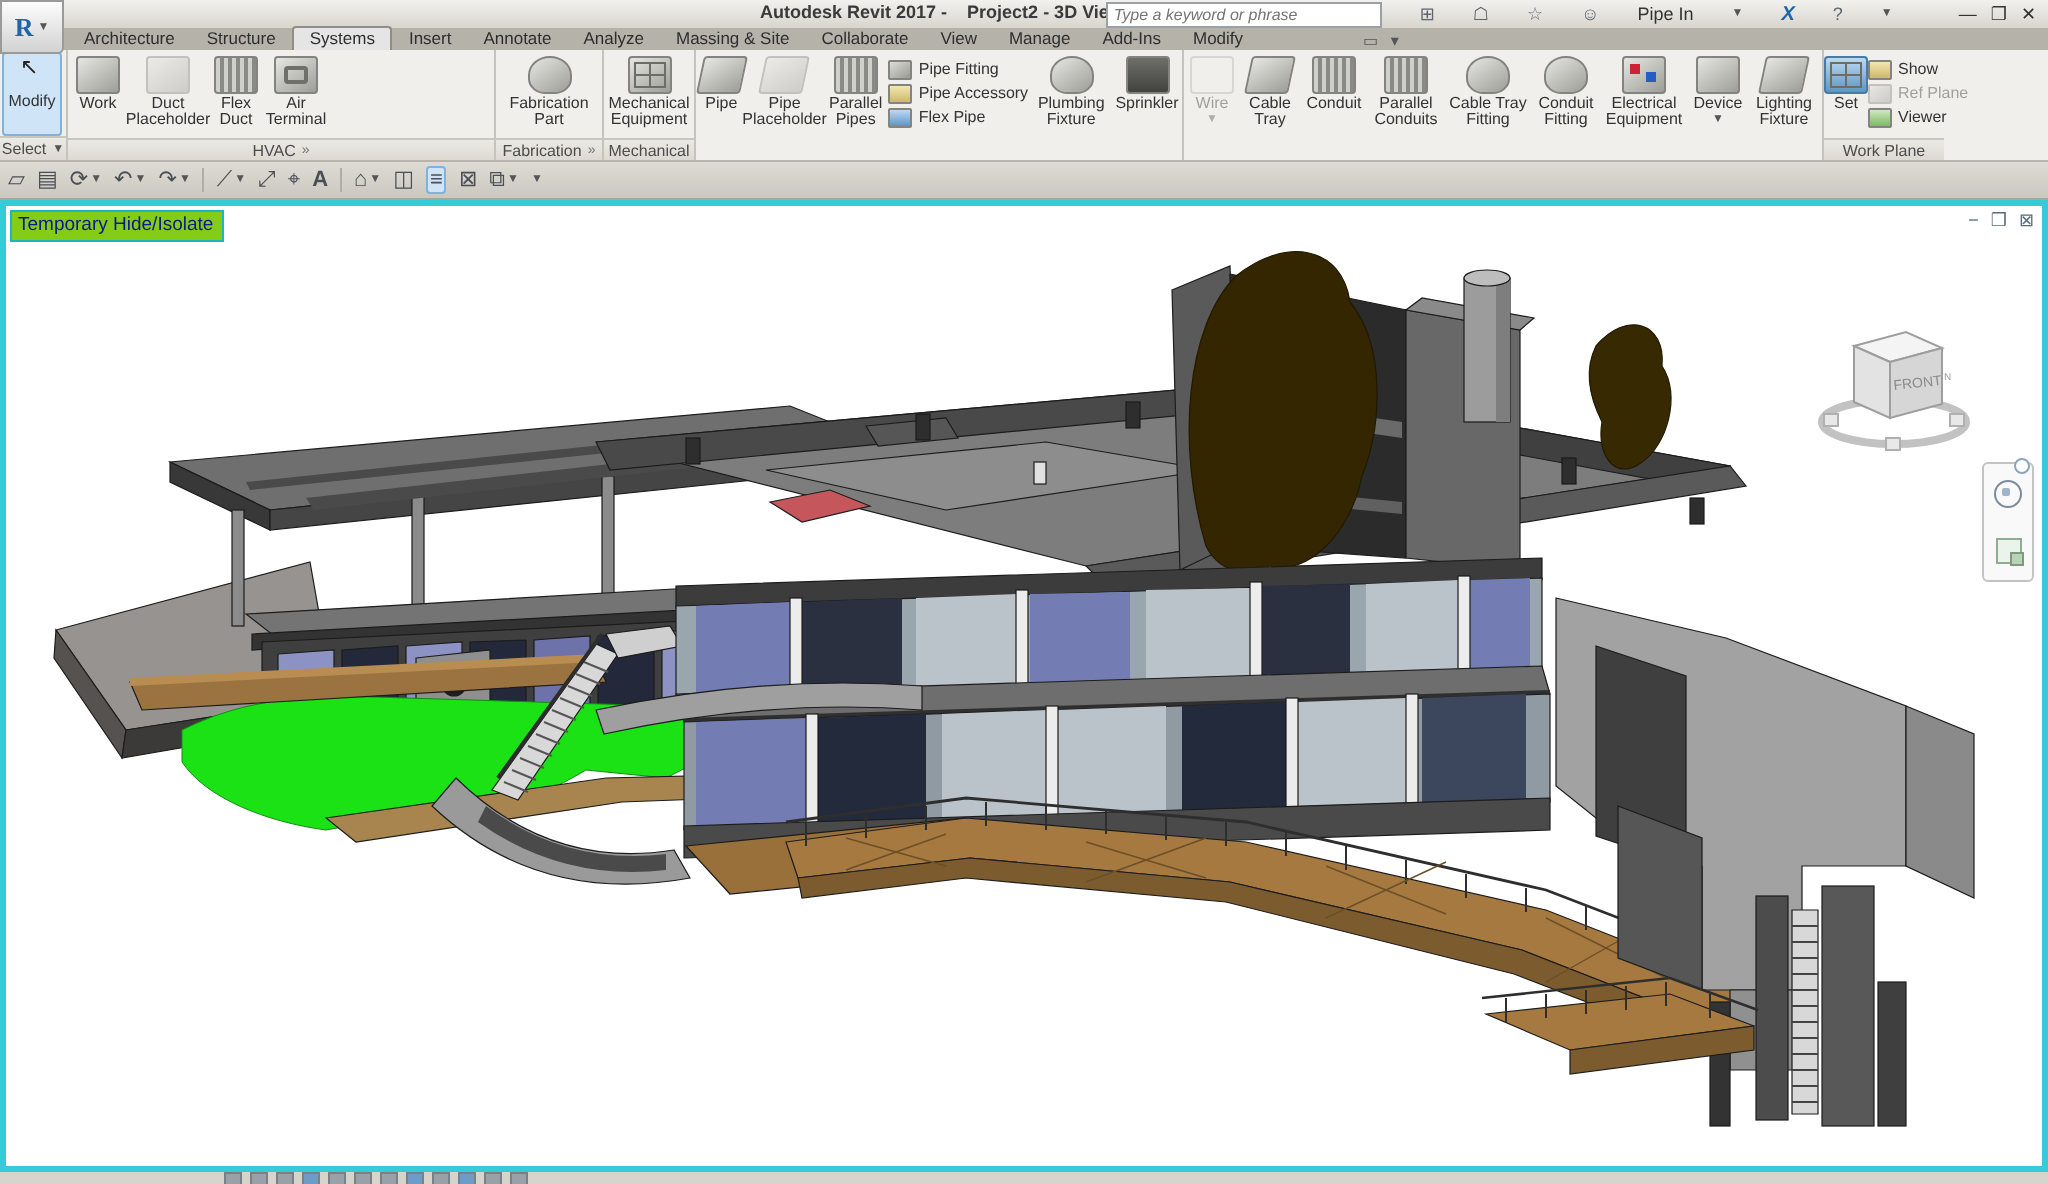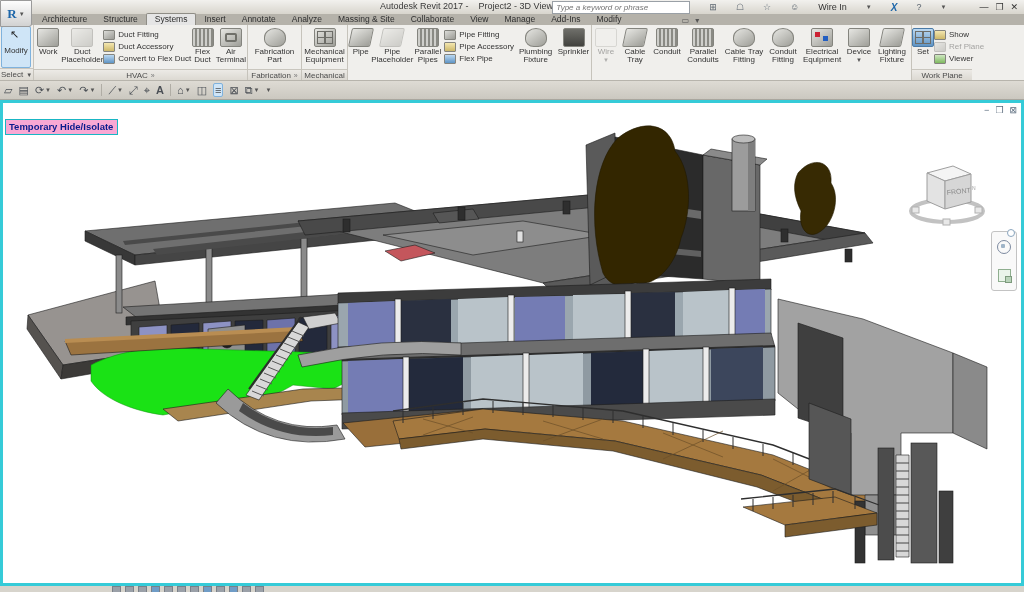--- a/index.html
+++ b/index.html
@@ -4,21 +4,21 @@
 <style>
   html,body{margin:0;padding:0;}
   body{width:1024px;height:592px;overflow:hidden;font-family:"Liberation Sans",sans-serif;background:#e8e6e2;position:relative;-webkit-font-smoothing:antialiased;}
   .app{position:absolute;inset:0;}
 
   
   .titlebar{position:absolute;left:0;top:0;width:1024px;height:14px;background:linear-gradient(#f2f1ee,#d8d5cd);display:flex;align-items:center;font-size:9px;color:#444;}
   .rlogo{position:absolute;left:0;top:0;width:30px;height:25px;background:linear-gradient(#fdfdfd,#d2d2d2);border:1px solid #9a9a9a;border-radius:0 0 3px 0;display:flex;align-items:center;justify-content:center;z-index:30;}
   .rlogo .r{font-weight:bold;font-size:13px;color:#1d66a9;font-family:"Liberation Serif",serif;}
   .rlogo .c{font-size:6px;color:#555;margin-left:2px;}
-  .tb-title{position:absolute;left:380px;top:1px;display:flex;gap:10px;white-space:nowrap;color:#3a3a3a;}
+  .tb-title{position:absolute;left:380px;top:1px;display:flex;gap:10px;white-space:nowrap;color:#3a3a3a;font-weight:bold;}
   .tb-right{position:absolute;right:2px;top:0;height:14px;display:flex;align-items:center;gap:19px;}
   .tb-search{width:130px;height:11px;font-size:8px;border:1px solid #9aa0a6;background:#fff;color:#888;font-style:italic;padding:0 3px;}
   .tb-ico{color:#5c6670;font-size:9px;line-height:10px;}
   .tb-ico.star{color:#6b7680;}
   .tb-x{color:#1d66a9;font-weight:bold;font-style:italic;font-size:10px;}
   .tb-signin{color:#333;}
   .winctl{display:flex;gap:7px;margin-left:14px;margin-right:4px;color:#333;font-size:9px;}
 
   
   .tabrow{position:absolute;left:0;top:14px;width:1024px;height:11px;background:#b5b2aa;display:flex;align-items:flex-end;padding-left:34px;box-sizing:border-box;}
@@ -61,21 +61,21 @@
   
   .qat{position:absolute;left:0;top:81px;width:1024px;height:19px;background:linear-gradient(#dedbd4,#cbc8c0);border-bottom:1px solid #a9a69e;display:flex;align-items:center;gap:6px;padding-left:4px;box-sizing:border-box;font-size:11px;color:#4a4f55;}
   .qic{display:flex;align-items:center;gap:1px;line-height:12px;}
   .qic .caret{font-size:6px;}
   .qic.hl{background:#cfe5f7;border:1px solid #7fb2dd;border-radius:2px;padding:0 1px;}
   .qsep{width:1px;height:12px;background:#b0ada5;}
 
   
   .viewport{position:absolute;left:0;top:100px;width:1024px;height:486px;background:#35cbd8;}
   .canvas{position:absolute;left:3px;top:3px;right:3px;bottom:3px;background:#ffffff;overflow:hidden;}
-  .tempiso{position:absolute;left:2px;top:16px;background:#f9a8d4;color:#0b1a8c;font-weight:bold;font-size:9.5px;padding:1px 4px 2px 3px;border:1px solid #19b6c4;}
+  .tempiso{position:absolute;left:2px;top:2px;background:#84cc16;color:#0b1a8c;font-weight:normal;font-size:9.5px;padding:1px 4px 2px 3px;border:1px solid #19b6c4;}
   .viewwinctl{position:absolute;right:4px;top:2px;display:flex;gap:6px;color:#5a6b7d;font-size:9px;}
   .navbar{position:absolute;right:4px;top:128px;width:24px;height:58px;background:rgba(248,248,248,.9);border:1px solid #c3c3c3;border-radius:3px;display:flex;flex-direction:column;align-items:center;justify-content:space-around;}
   .nav-dot{width:6px;height:6px;border:1px solid #8aa5be;border-radius:50%;position:absolute;right:1px;top:-3px;background:#fff;}
   .wheel{width:12px;height:12px;border:1px solid #7d8aa0;border-radius:50%;position:relative;}
   .wheel::after{content:"";position:absolute;left:3px;top:3px;width:4px;height:4px;background:#9fb4c8;border-radius:1px;}
   .zoomreg{width:11px;height:11px;border:1px solid #8fae8f;position:relative;background:#eaf4ea;}
   .zoomreg::after{content:"";position:absolute;right:-2px;bottom:-2px;width:5px;height:5px;background:#b9d3b9;border:1px solid #7d9a7d;}
   .viewcube{position:absolute;right:28px;top:52px;width:90px;height:78px;}
 
   
@@ -98,21 +98,21 @@
     <div class="tb-title">
       <span>Autodesk Revit 2017 -</span>
       <span>Project2 - 3D View: {3D}</span>
     </div>
     <div class="tb-right">
       <input class="tb-search" placeholder="Type a keyword or phrase" style="">
       <span class="tb-ico">⊞</span>
       <span class="tb-ico">☖</span>
       <span class="tb-ico star">☆</span>
       <span class="tb-ico">☺</span>
-      <span class="tb-signin">Wire In</span>
+      <span class="tb-signin">Pipe In</span>
       <span class="caret">▼</span>
       <span class="tb-x">X</span>
       <span class="tb-ico">?</span>
       <span class="caret">▼</span>
       <span class="winctl">
         <span>—</span>
         <span>❐</span>
         <span>✕</span>
       </span>
     </div>
@@ -151,34 +151,20 @@
 
     <div class="panel" style="width:214px">
       <div class="pbody">
         <div class="bigbtn" style="width:28px">
           <span class="ric"></span>
           <span class="lbl">Work</span>
         </div>
         <div class="bigbtn" style="width:40px">
           <span class="ric disabled"></span>
           <span class="lbl">Duct Placeholder</span>
-        </div>
-        <div class="smallcol" style="width:86px">
-          <div class="smallbtn">
-            <span class="mini"></span>
-            <span>Duct Fitting</span>
-          </div>
-          <div class="smallbtn">
-            <span class="mini yellow"></span>
-            <span>Duct Accessory</span>
-          </div>
-          <div class="smallbtn">
-            <span class="mini blue"></span>
-            <span>Convert to Flex Duct</span>
-          </div>
         </div>
         <div class="bigbtn" style="width:26px">
           <span class="ric coil"></span>
           <span class="lbl">Flex Duct</span>
         </div>
         <div class="bigbtn" style="width:32px">
           <span class="ric ring"></span>
           <span class="lbl">Air Terminal</span>
         </div>
       </div>

